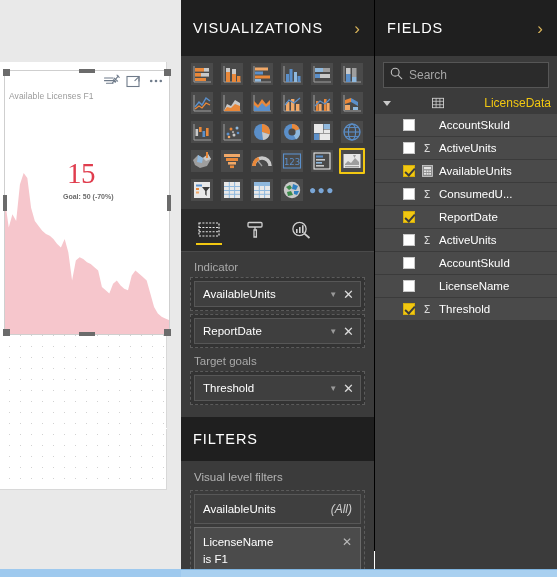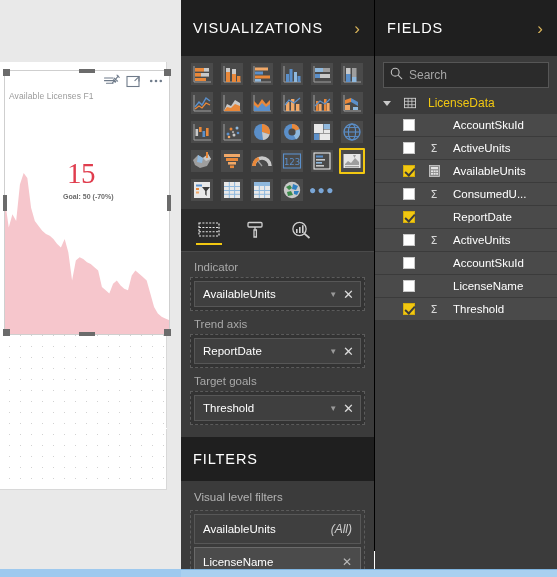--- a/index.html
+++ b/index.html
@@ -198,30 +198,30 @@
   .search-box input {
     background: transparent; border: none; outline: none;
     color: #d6d6d6; font-size: 12px; width: 100%;
     font-family: "Liberation Sans", sans-serif;
   }
   .search-box input::placeholder { color: #a5a5a5; }
 
   .fields-list { flex: 1 1 auto; overflow: hidden; padding: 0 0 0 0; }
   .table-row {
     display: flex; align-items: center; gap: 12px;
-    padding: 4px 6px 4px 8px; cursor: pointer;
+    padding: 4px 6px 4px 8px; cursor: pointer; justify-content: space-between;
   }
   .tri {
     width: 0; height: 0; border-left: 4px solid transparent;
     border-right: 4px solid transparent; border-top: 5px solid #c9c9c9;
     margin-right: 1px;
   }
   .table-name { color: #f2c811; font-size: 12px; }
   .field-row {
-    display: flex; align-items: center; gap: 13px;
+    display: flex; align-items: center; gap: 6px;
     background: #4a4a4a;
     border-bottom: 1px solid #3b3b3b;
     height: 23px; padding-left: 28px; cursor: pointer;
   }
   .cb {
     width: 12px; height: 12px; background: #ffffff;
     border: 1px solid #c8c8c8; flex: 0 0 auto; position: relative;
   }
   .cb.on { background: #f2c811; border-color: #d4ad0b; }
   .cb.on::after {
@@ -635,21 +635,20 @@
 
     <div class="wells" id="wellsContainer">
         <div class="well-label">Indicator</div>
         <div class="well-box">
           <div class="well-chip">
             <span class="chip-name">AvailableUnits</span>
             <span class="chip-caret">▼</span>
             <span class="chip-x">✕</span>
           </div>
         </div>
-        <div class="well-label">Trend axis</div>
         <div class="well-box">
           <div class="well-chip">
             <span class="chip-name">ReportDate</span>
             <span class="chip-caret">▼</span>
             <span class="chip-x">✕</span>
           </div>
         </div>
         <div class="well-label">Target goals</div>
         <div class="well-box">
           <div class="well-chip">

